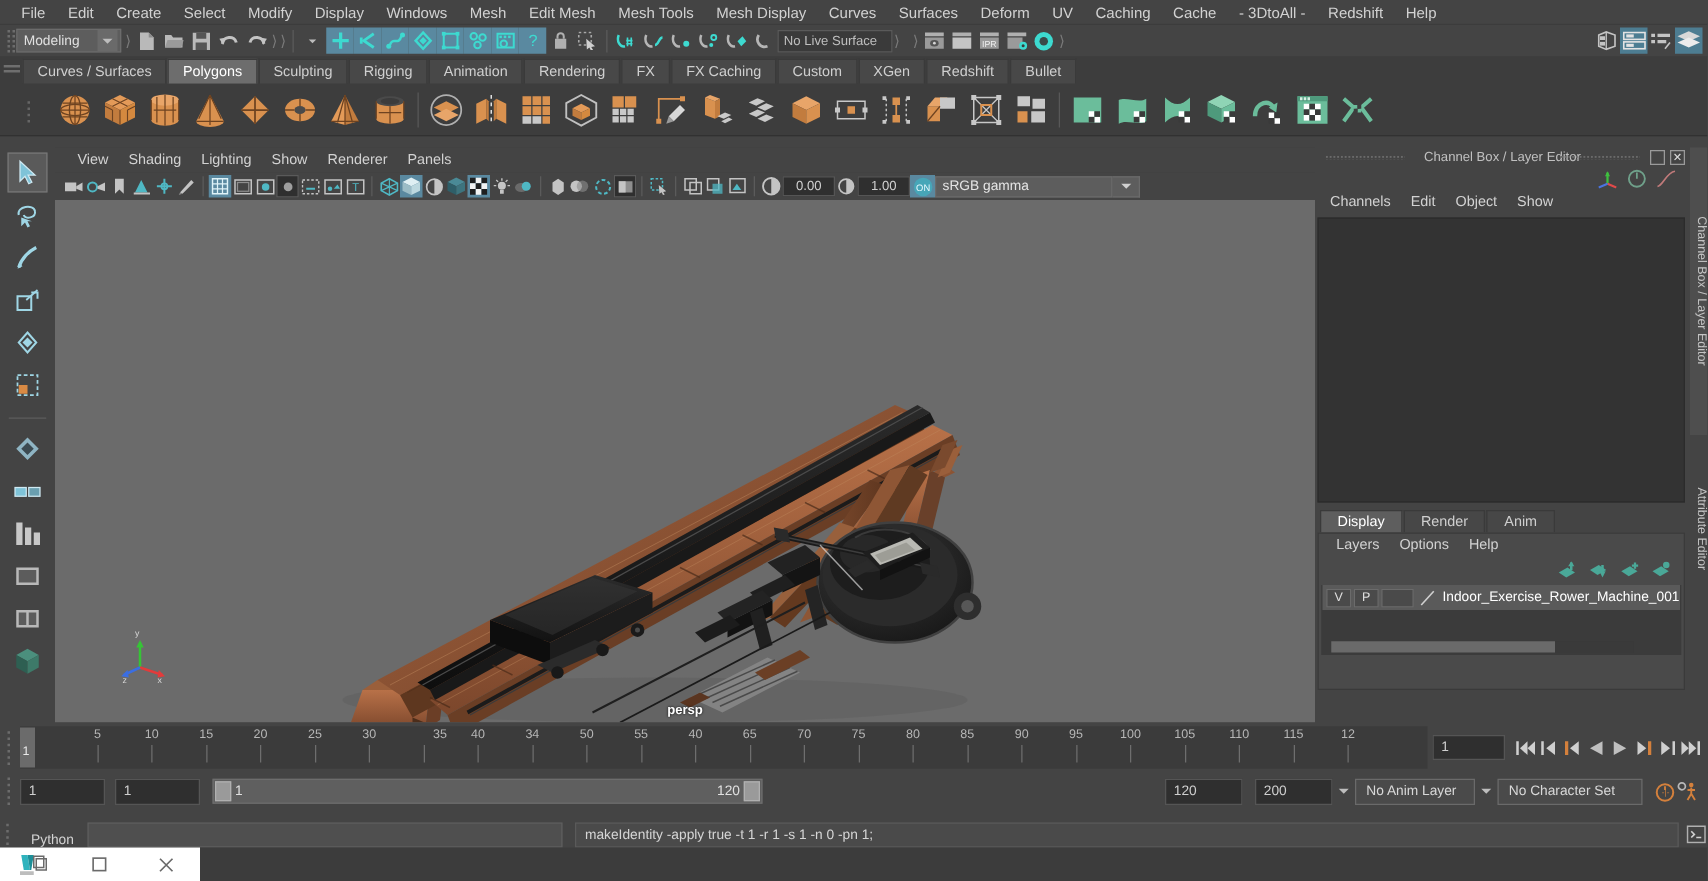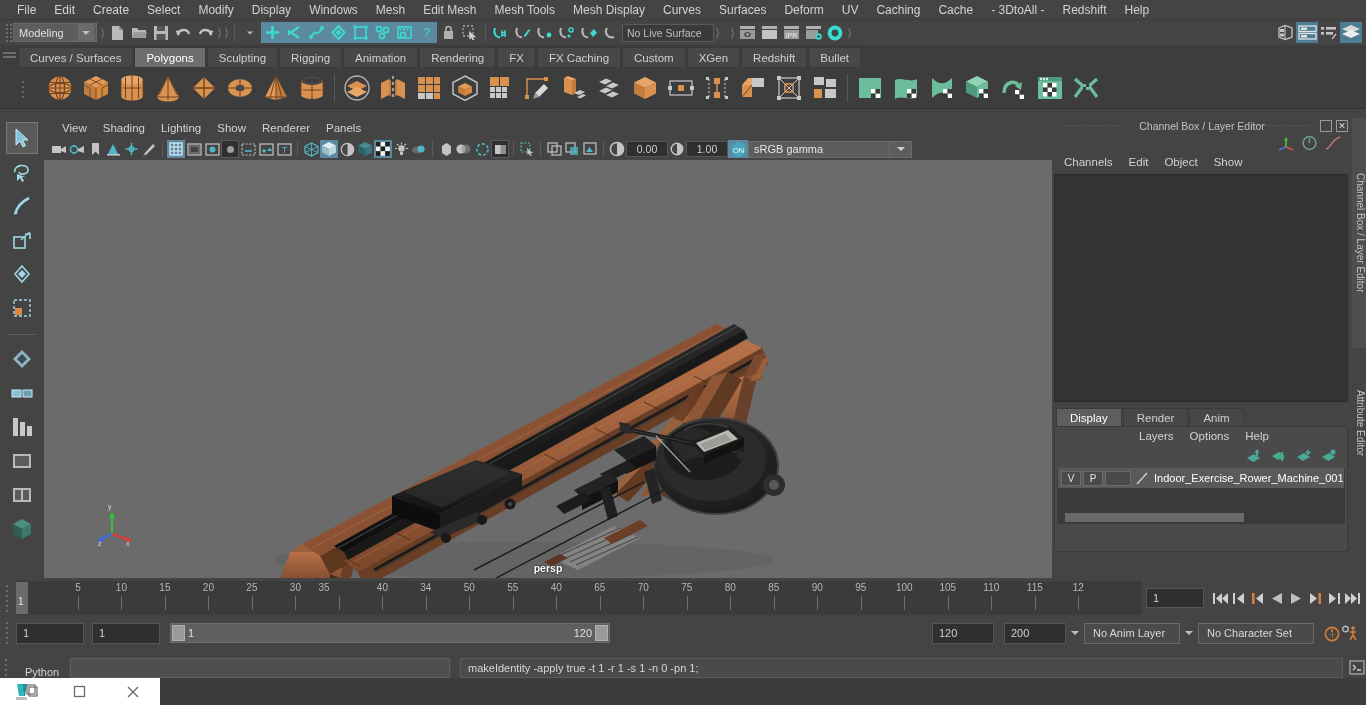--- a/index.html
+++ b/index.html
@@ -117,21 +117,21 @@
           radial-gradient(#6a6a6a 1px, transparent 1px); background-size:3px 3px; }
   .rp-tabsrow { height:18px; display:flex; align-items:center; justify-content:flex-end; padding-right:4px; gap:6px;}
   .rp-menu { height:20px; display:flex; align-items:center; padding-left:4px; }
   .rp-menu .mi { font-size:11.5px;color:#d2d2d2;padding:0 8px;line-height:20px;cursor:default;}
   .chanbox { margin:2px 4px 0 2px; height:228px; background:#333333; border:1px solid #2b2b2b; }
   .le-tabs { display:flex; align-items:flex-end; height:20px; padding-left:4px; margin-top:4px;}
   .le-tab { height:18px;line-height:18px;padding:0 13px;font-size:11.5px;color:#cfcfcf;
             background:#474747;border:1px solid #3a3a3a;border-bottom:none;margin-right:1px;cursor:default;}
   .le-tab.active{background:#5e5e5e;color:#fff;}
   .le-body { margin:0 4px 0 2px; background:#4a4a4a; border:1px solid #3a3a3a; height:126px; position:relative;}
-  .le-menu { height:19px; display:flex; align-items:center; padding-left:6px;justify-content:center;}
+  .le-menu { height:19px; display:flex; align-items:center; padding-left:6px;}
   .le-menu .mi{font-size:11.5px;color:#d2d2d2;padding:0 8px;line-height:19px;cursor:default;}
   .le-btnrow { height:20px; display:flex; align-items:center; justify-content:flex-end; padding-right:10px; gap:9px;}
   .layerlist { margin:2px 2px; background:#3b3b3b; height:56px; position:relative;}
   .layerrow { display:flex; align-items:center; height:20px; background:#5a5a5a; margin:1px;
               padding-left:3px; gap:2px; }
   .lbx { width:20px;height:15px;background:#4a4a4a;border:1px solid #6b6b6b;display:flex;
          align-items:center;justify-content:center;font-size:10px;color:#e0e0e0;flex:none;}
   .lbx.blank{width:26px;}
   .layername { font-size:11px;color:#ffffff;white-space:nowrap;overflow:hidden;padding-left:3px;}
   .hscroll { position:absolute; left:8px; right:38px; bottom:2px; height:9px; background:#3a3a3a;}
@@ -1346,21 +1346,21 @@
         <div class="ticklbl" style="left: 105.419px;">10</div>
         <div class="tick" style="left: 148.915px;"></div>
         <div class="ticklbl" style="left: 148.915px;">15</div>
         <div class="tick" style="left: 192.411px;"></div>
         <div class="ticklbl" style="left: 192.411px;">20</div>
         <div class="tick" style="left: 235.907px;"></div>
         <div class="ticklbl" style="left: 235.907px;">25</div>
         <div class="tick" style="left: 279.402px;"></div>
         <div class="ticklbl" style="left: 279.402px;">30</div>
         <div class="tick" style="left: 322.898px;"></div>
-        <div class="ticklbl" style="left: 308px;">35</div>
+        <div class="ticklbl" style="left: 336px;">35</div>
         <div class="tick" style="left: 366.394px;"></div>
         <div class="ticklbl" style="left: 366.394px;">40</div>
         <div class="tick" style="left: 409.89px;"></div>
         <div class="ticklbl" style="left: 409.89px;">34</div>
         <div class="tick" style="left: 453.386px;"></div>
         <div class="ticklbl" style="left: 453.386px;">50</div>
         <div class="tick" style="left: 496.882px;"></div>
         <div class="ticklbl" style="left: 496.882px;">55</div>
         <div class="tick" style="left: 540.378px;"></div>
         <div class="ticklbl" style="left: 540.378px;">40</div>

